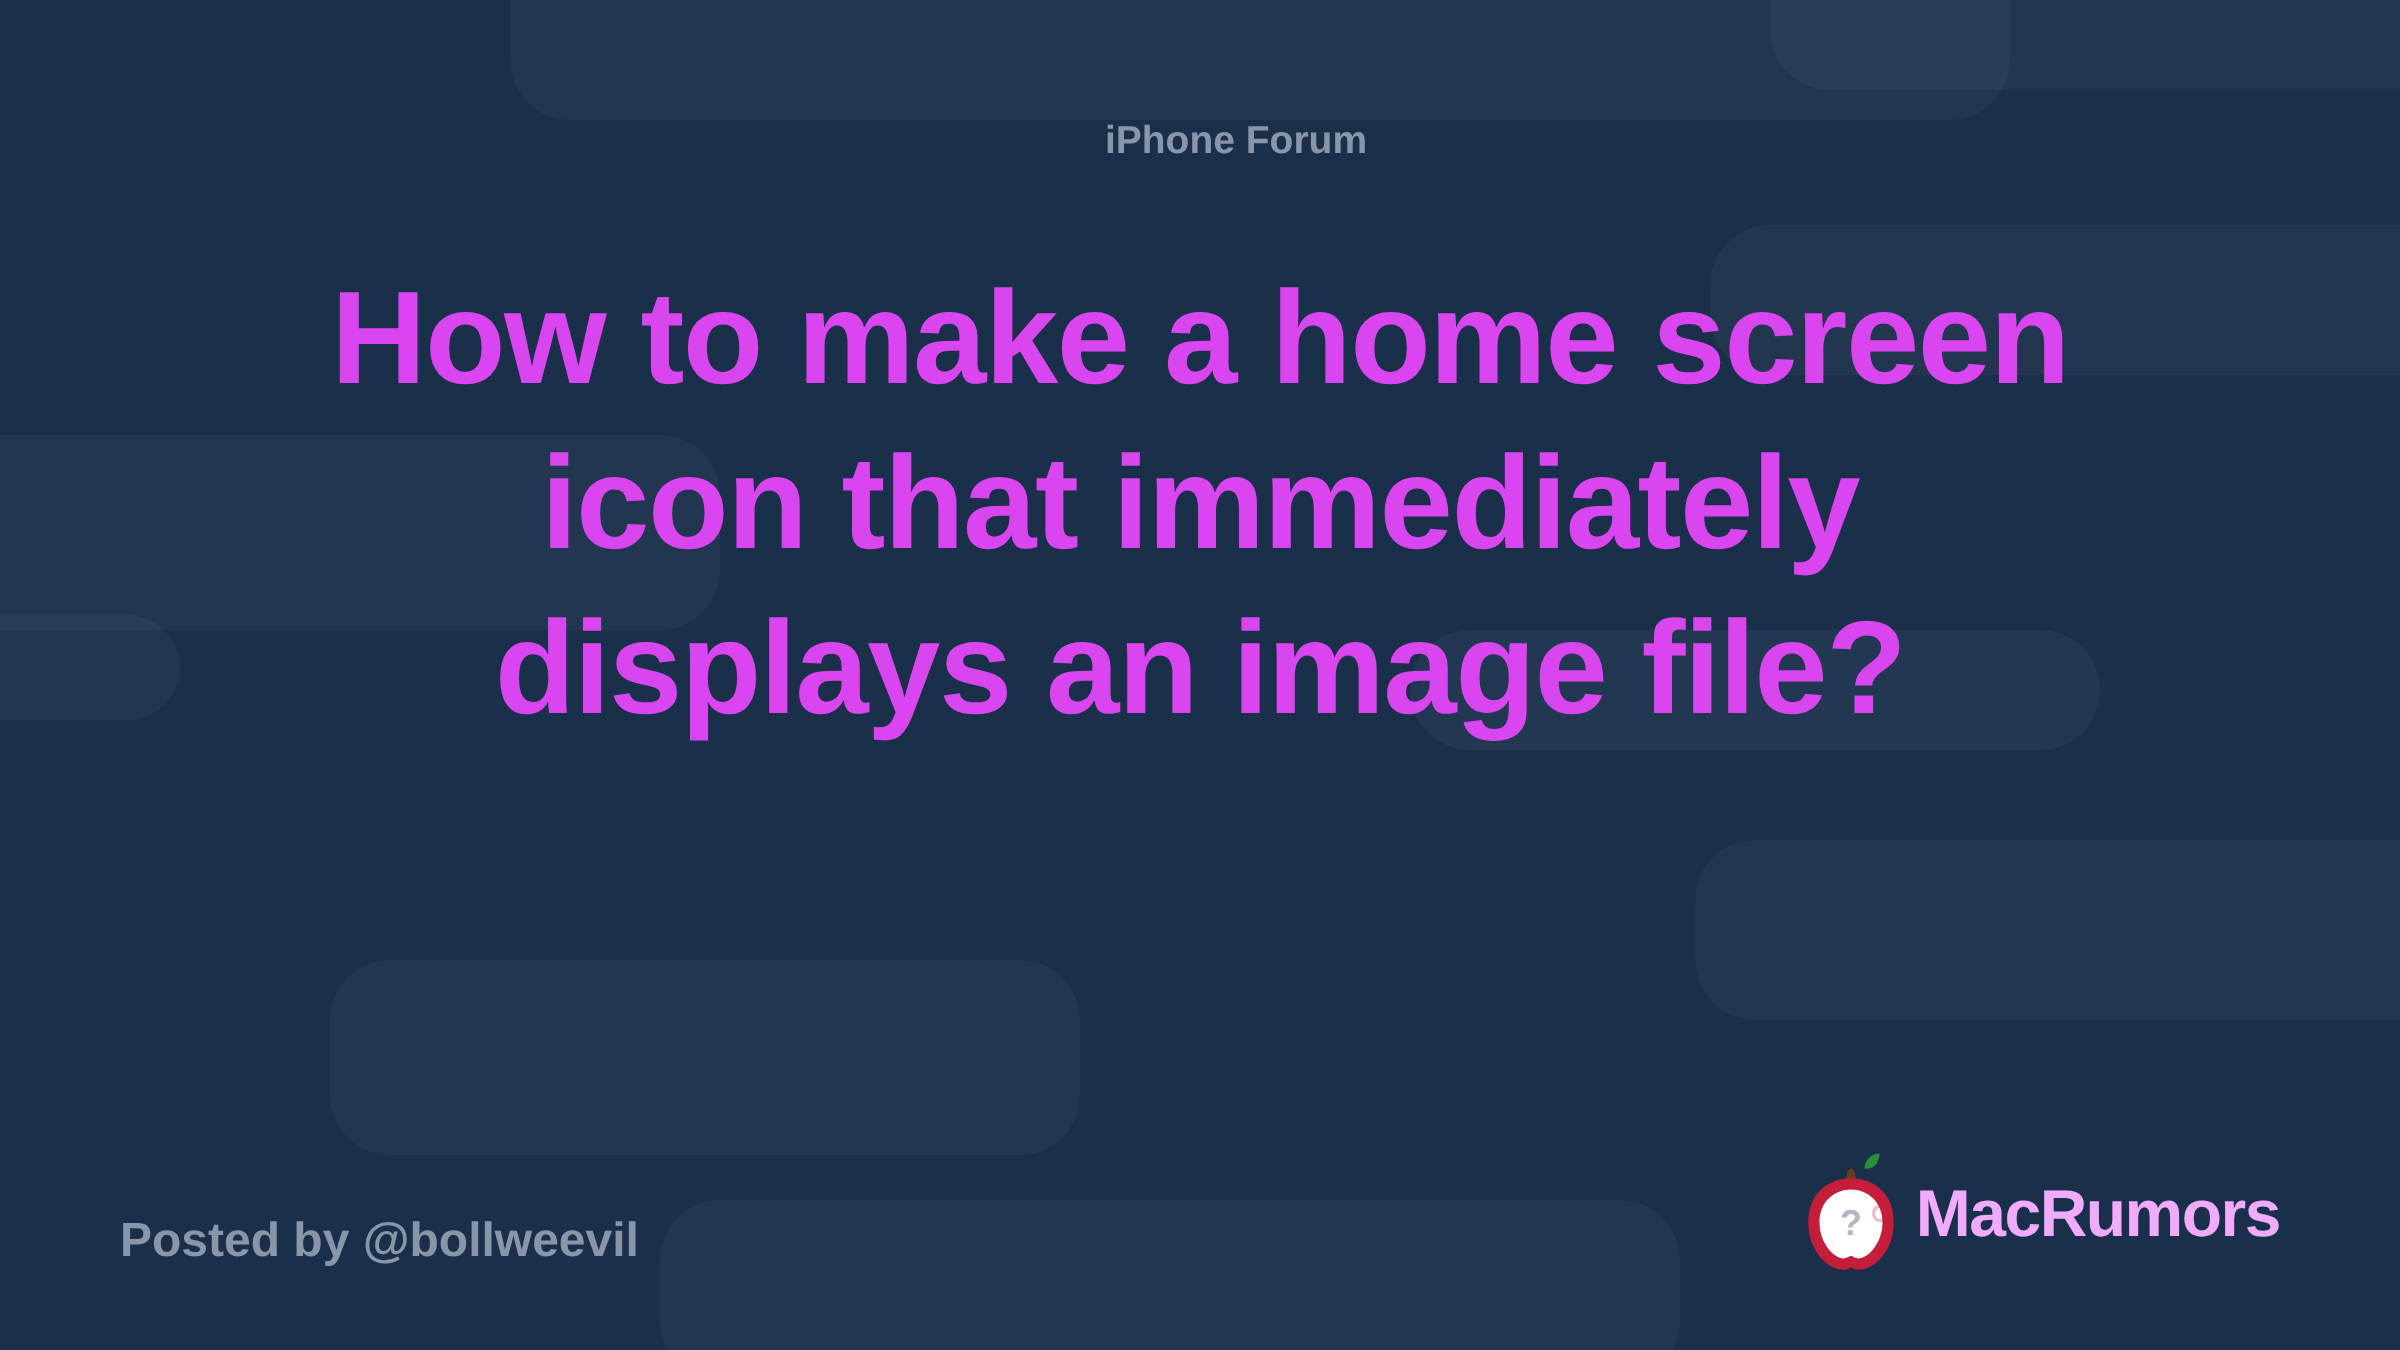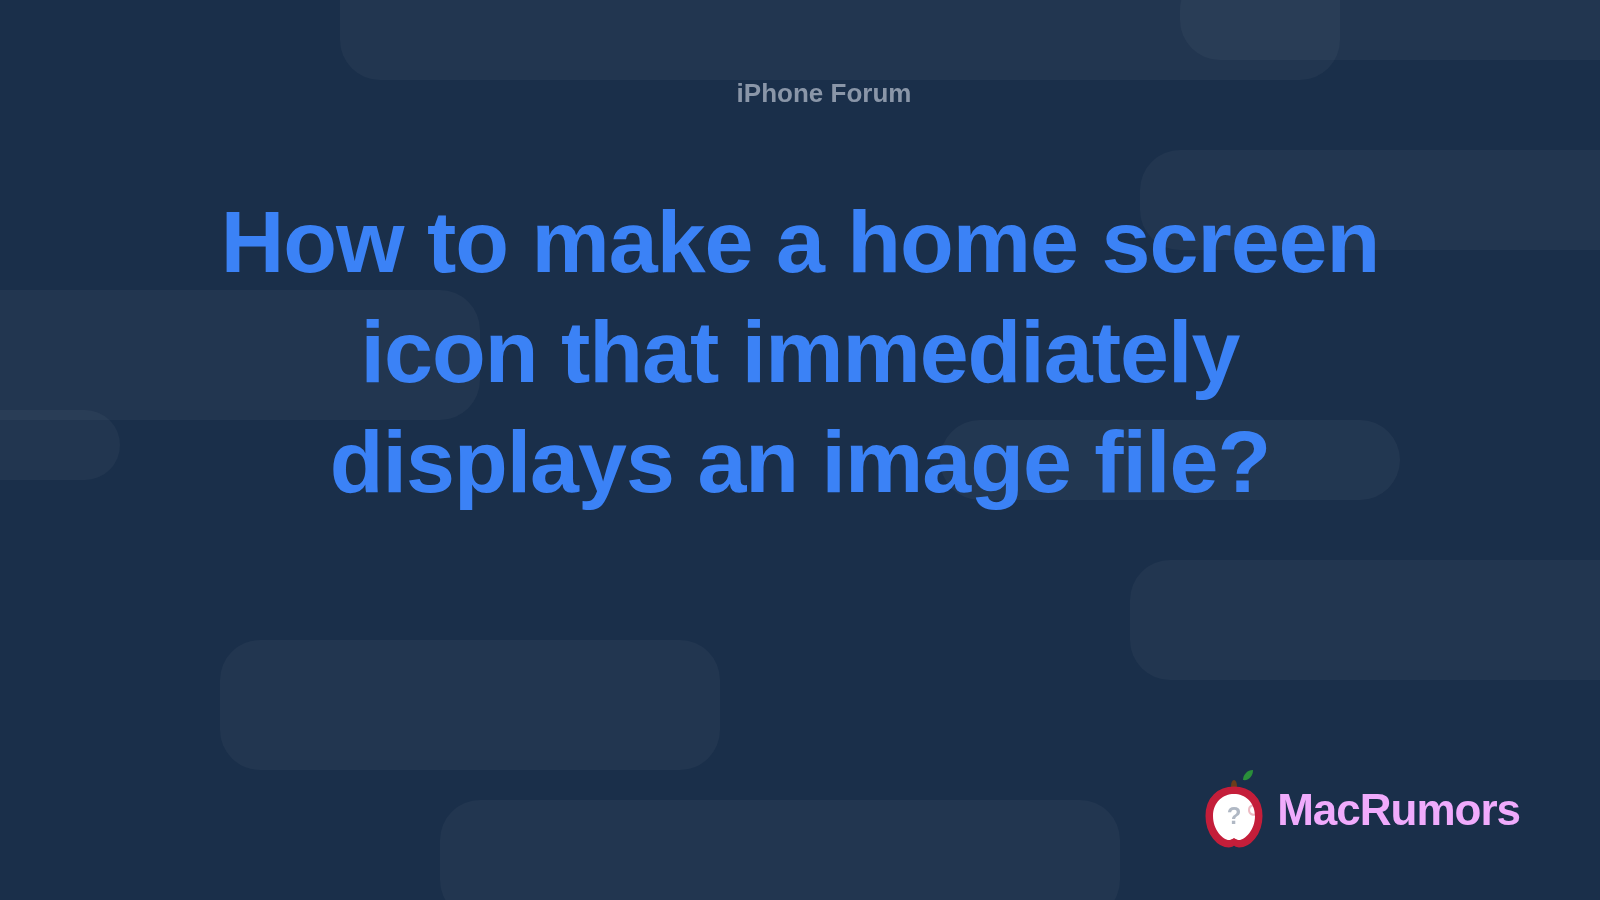--- a/index.html
+++ b/index.html
@@ -51,26 +51,25 @@
       font-size: 26px;
       font-weight: 600;
       padding-left: 48px;
     }
     .title {
       position: absolute;
       top: 170px;
       left: 180px;
       right: 180px;
       text-align: center;
-      color: #3b82f6;
+      color: #d946ef;
       font-size: 88px;
       font-weight: 700;
       line-height: 1.25;
       letter-spacing: -1px;
-      margin-top: 17px;
     }
     .posted-by {
       position: absolute;
       bottom: 55px;
       left: 80px;
       color: #8a96a8;
       font-size: 32px;
       font-weight: 600;
     }
     .brand {
@@ -103,20 +102,23 @@
   <div class="bubble b5"></div>
   <div class="bubble b6"></div>
   <div class="bubble b7"></div>
   <div class="bubble b8"></div>
   <div class="bubble b9"></div>
 </div>
 
 <div class="content">
   <div class="category">iPhone Forum</div>
   <h1 class="title">How to make a home screen icon that immediately displays an image file?</h1>
+  <div class="posted-by">
+    <span>Posted by </span><span>@bollweevil</span>
+  </div>
   <div class="brand">
     <span>
       <svg class="logo-svg" viewBox="0 0 70 80">
         <path d="M 44 12 C 44 7, 48 2, 54 2 C 54 8, 50 13, 44 12 Z" fill="#2a8f3a"></path>
         <ellipse cx="35" cy="18" rx="3" ry="6" fill="#6b3d1a"></ellipse>
         <path d="M 35 20 C 20 20, 8 30, 8 48 C 8 66, 20 78, 30 78 C 33 78, 35 76, 35 76 C 35 76, 37 78, 40 78 C 50 78, 62 66, 62 48 C 62 30, 50 20, 35 20 Z" fill="#ffffff" stroke="#c41e3a" stroke-width="3"></path>
         <path d="M 35 20 C 20 20, 8 30, 8 48 C 8 66, 20 78, 30 78 C 33 78, 35 76, 35 76 C 35 76, 37 78, 40 78 C 50 78, 62 66, 62 48 C 62 30, 50 20, 35 20 Z M 35 26 C 46 26, 56 34, 56 48 C 56 62, 46 72, 40 72 C 38 72, 35 70, 35 70 C 35 70, 32 72, 30 72 C 24 72, 14 62, 14 48 C 14 34, 24 26, 35 26 Z" fill="#c41e3a"></path>
         <path d="M 58 38 C 54 36, 50 38, 50 42 C 50 46, 54 48, 58 46" fill="none" stroke="#c41e3a" stroke-width="2" opacity="0.3"></path>
         <text x="35" y="56" font-size="24" font-weight="bold" fill="#b0b8c4" text-anchor="middle" font-family="Arial">?</text>
       </svg>

